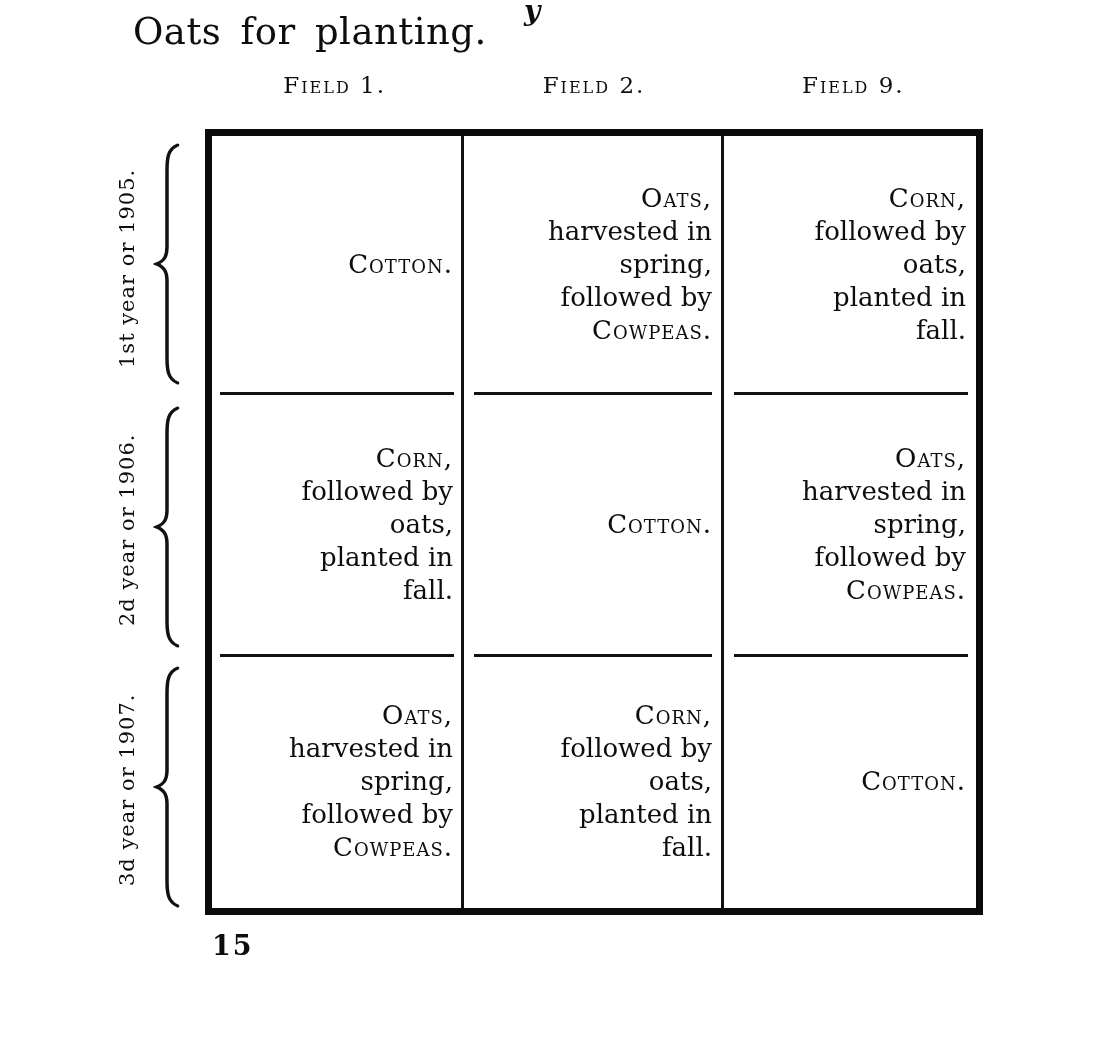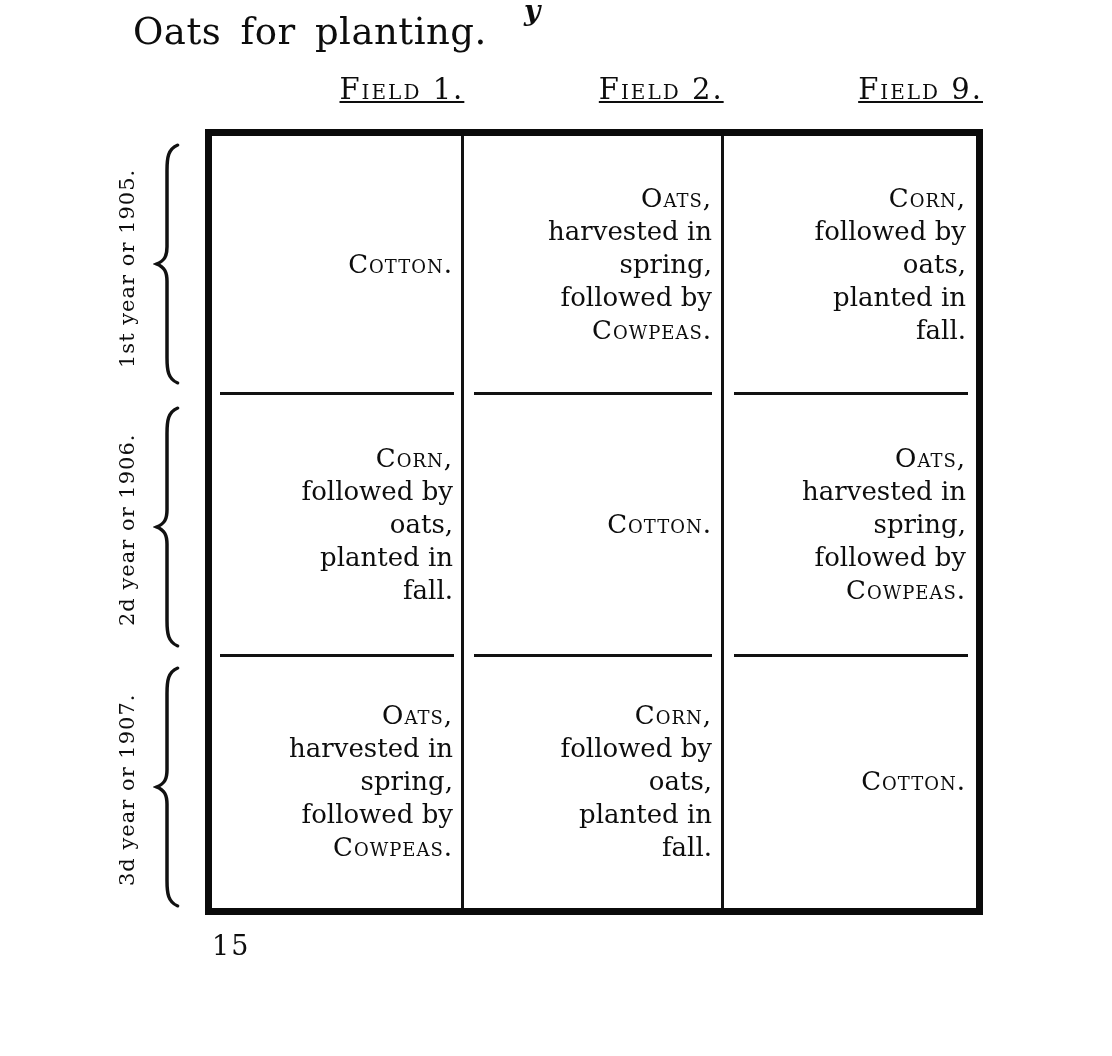--- a/index.html
+++ b/index.html
@@ -35,25 +35,24 @@
 
   .col-headers {
     position: absolute;
     left: 205px;
     top: 72px;
     width: 778px;
     display: flex;
   }
   .col-header {
     flex: 1;
-    text-align: right;
-    font-size: 29px;
+    text-align: center;
+    font-size: 23px;
     font-variant: small-caps;
     letter-spacing: 2px;
-    text-decoration: underline;
   }
 
   .plan-table {
     position: absolute;
     left: 205px;
     top: 129px;
     width: 778px;
     height: 786px;
     border: 7px solid #0b0b0b;
   }
@@ -117,20 +116,21 @@
   }
   .row-brace { position: absolute; }
 
   .page-number {
     position: absolute;
     left: 212px;
     top: 930px;
     font-size: 27px;
     letter-spacing: 2px;
     font-variant: small-caps;
+    font-weight: bold;
   }
 </style>
 </head>
 <body>
 
 <div class="page">
 
   <div class="stray-mark">y</div>
 
   <div class="doc-title">Oats for planting.</div>

